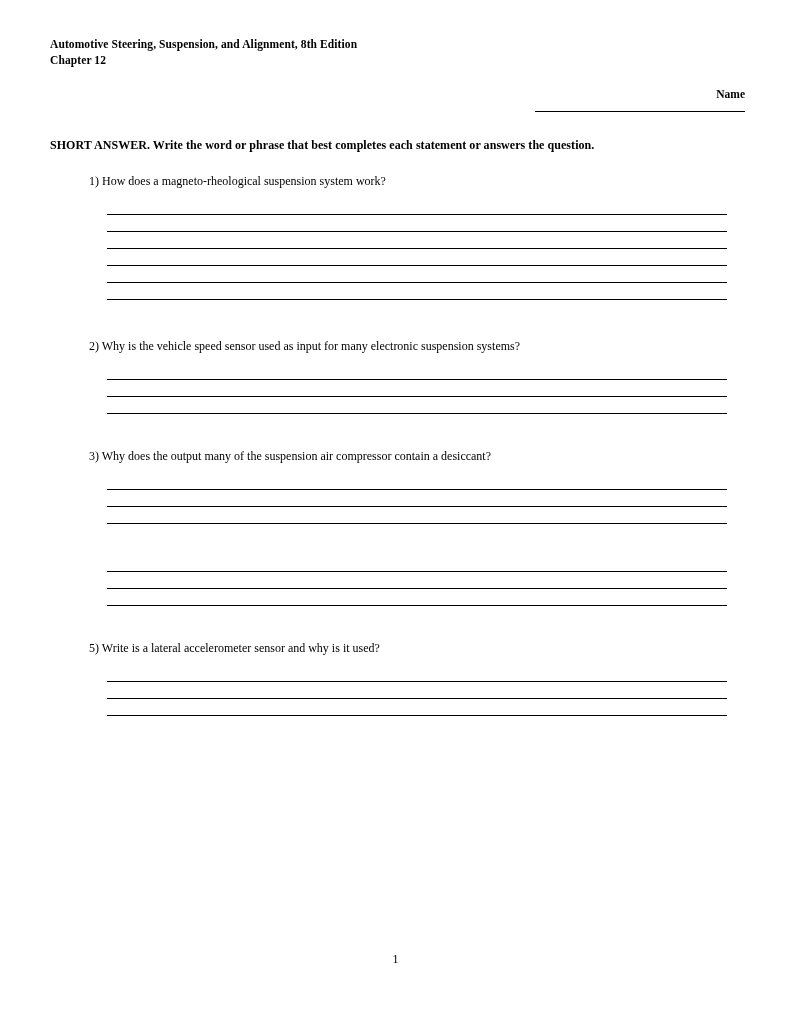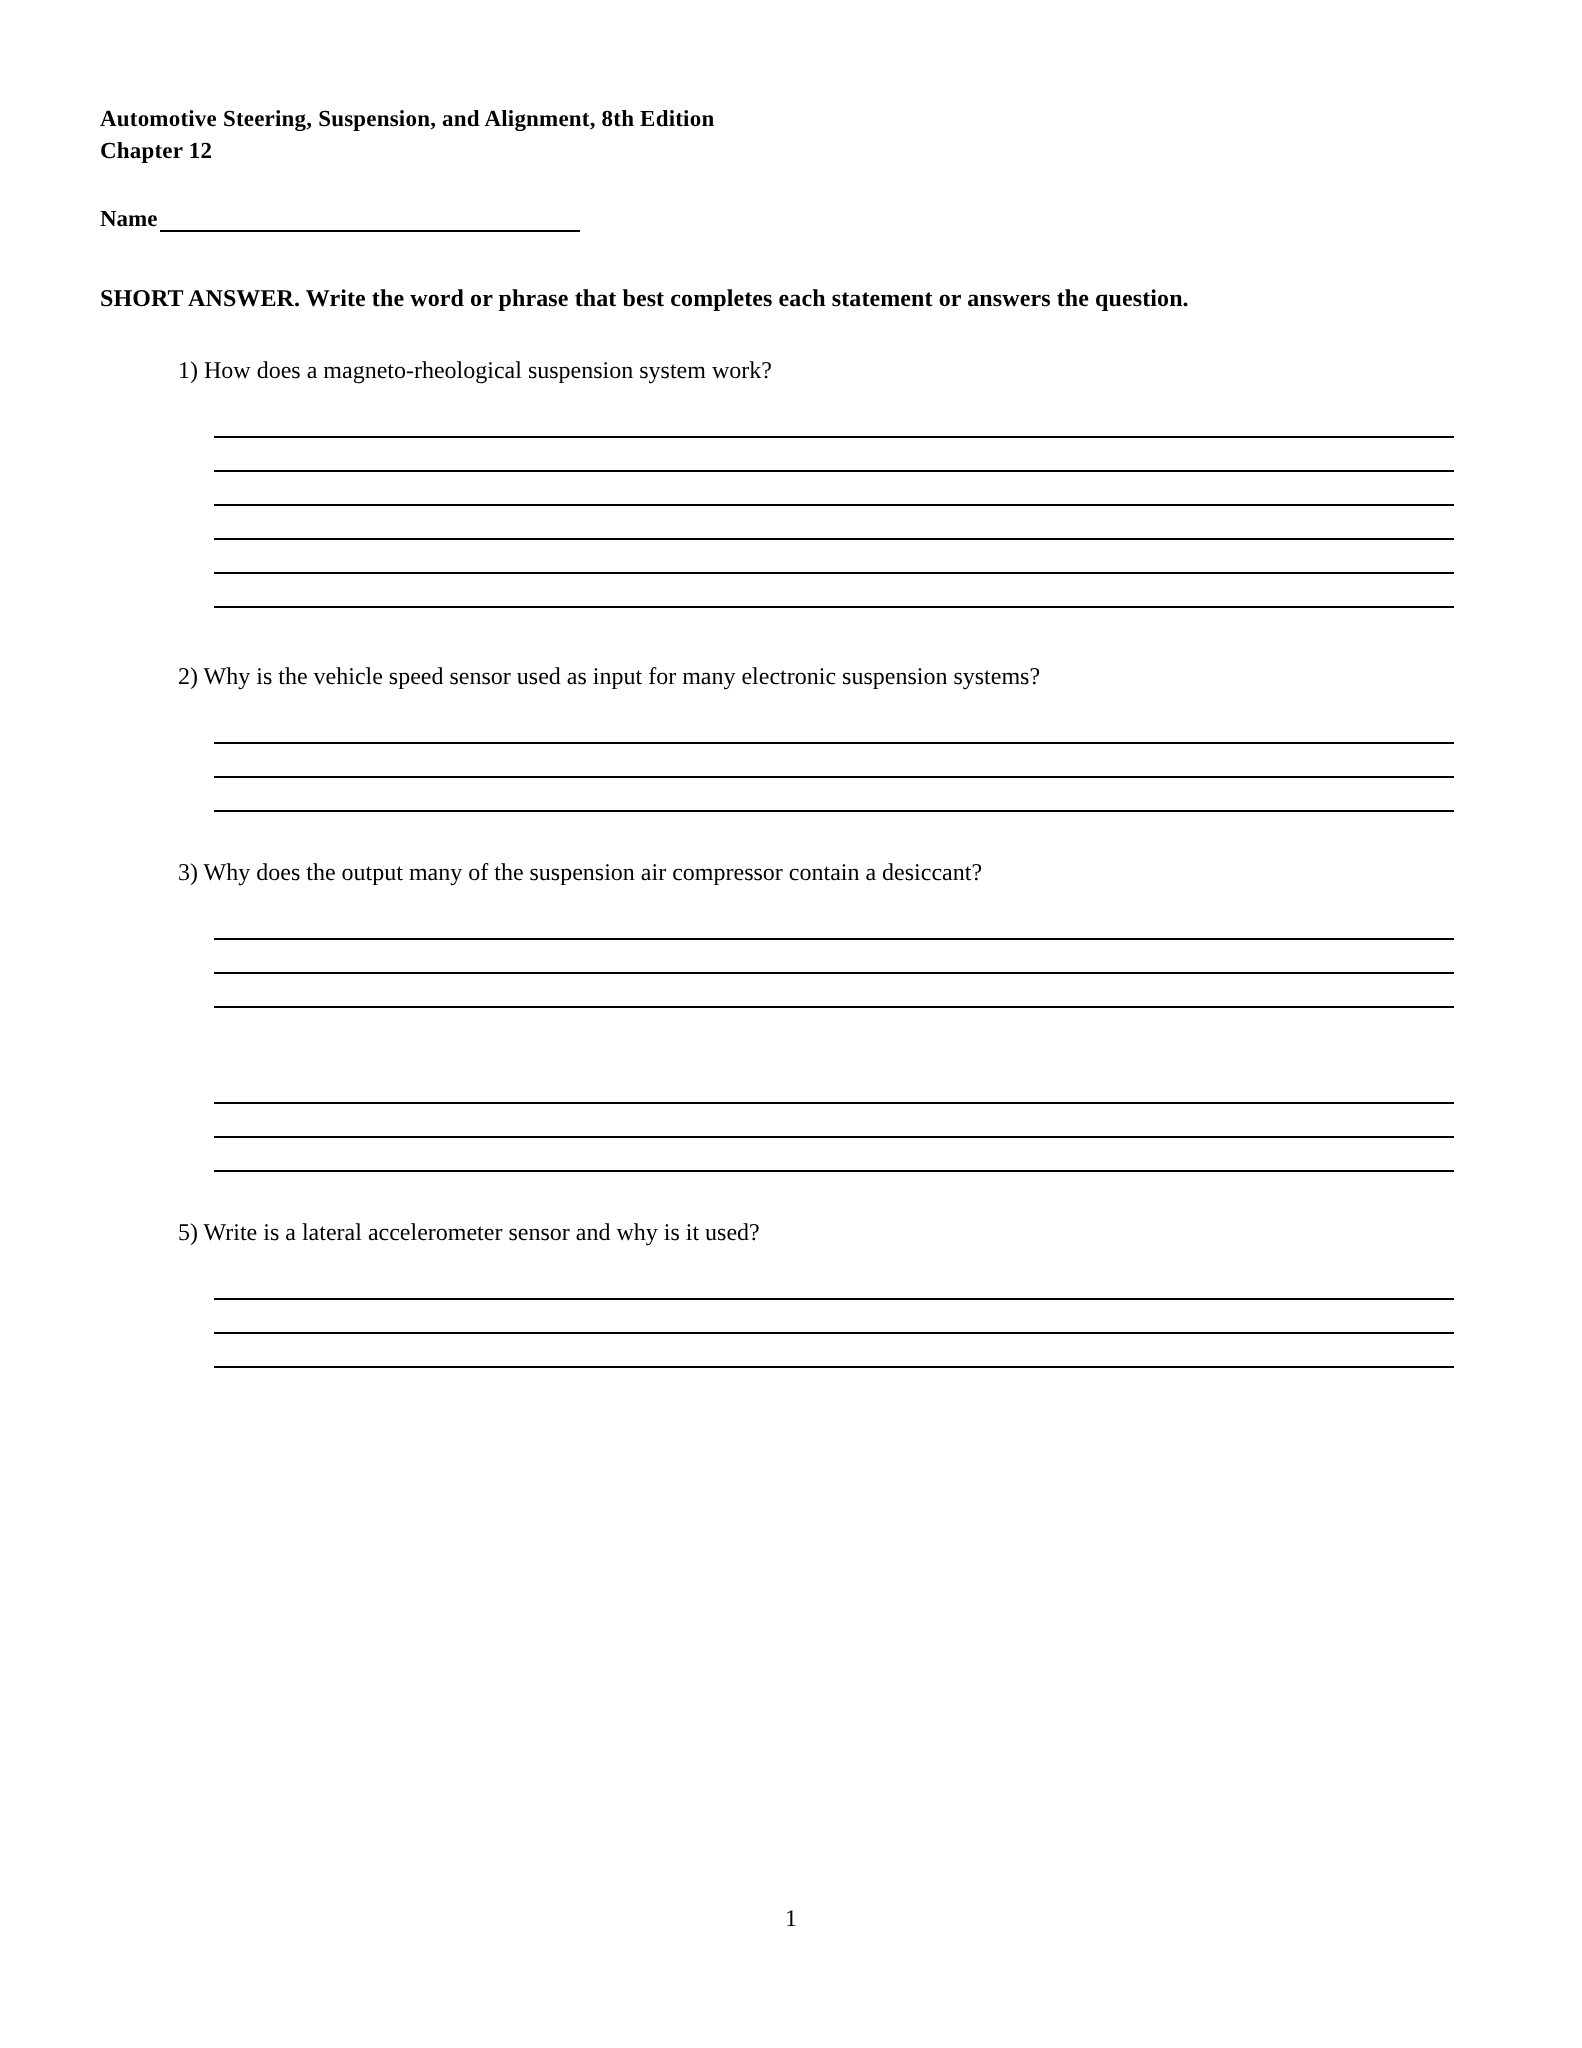--- a/index.html
+++ b/index.html
@@ -14,35 +14,36 @@
     position: relative;
     margin: 0 auto;
     font-family: "Liberation Serif", serif;
     color: #000000;
     overflow: hidden;
     box-sizing: border-box;
   }
   .content {
     position: absolute;
     left: 50px;
-    top: 52px;
+    top: 36px;
     width: 695px;
   }
   .header-line {
     font-size: 11.5px;
     font-weight: bold;
     line-height: 16px;
     letter-spacing: 0.1px;
   }
   .name-row {
     margin-top: 20px;
     font-size: 11.5px;
     font-weight: bold;
     display: flex;
     align-items: flex-end;
+    flex-direction: column;
   }
   .name-label {
     white-space: pre;
   }
   .name-blank {
     display: inline-block;
     width: 210px;
     border-bottom: 1px solid #000;
     height: 11px;
     margin-left: 1px;
@@ -57,20 +58,21 @@
     margin-top: 20px;
     padding-left: 39px;
   }
   .question {
     margin-bottom: 0;
   }
   .q-text {
     font-size: 12px;
     line-height: 16px;
     white-space: nowrap;
+    margin-top: 12px;
   }
   .answer-lines {
     margin-top: 9px;
     padding-left: 18px;
   }
   .answer-line {
     border-bottom: 1px solid #000000;
     height: 16px;
     width: 620px;
   }

